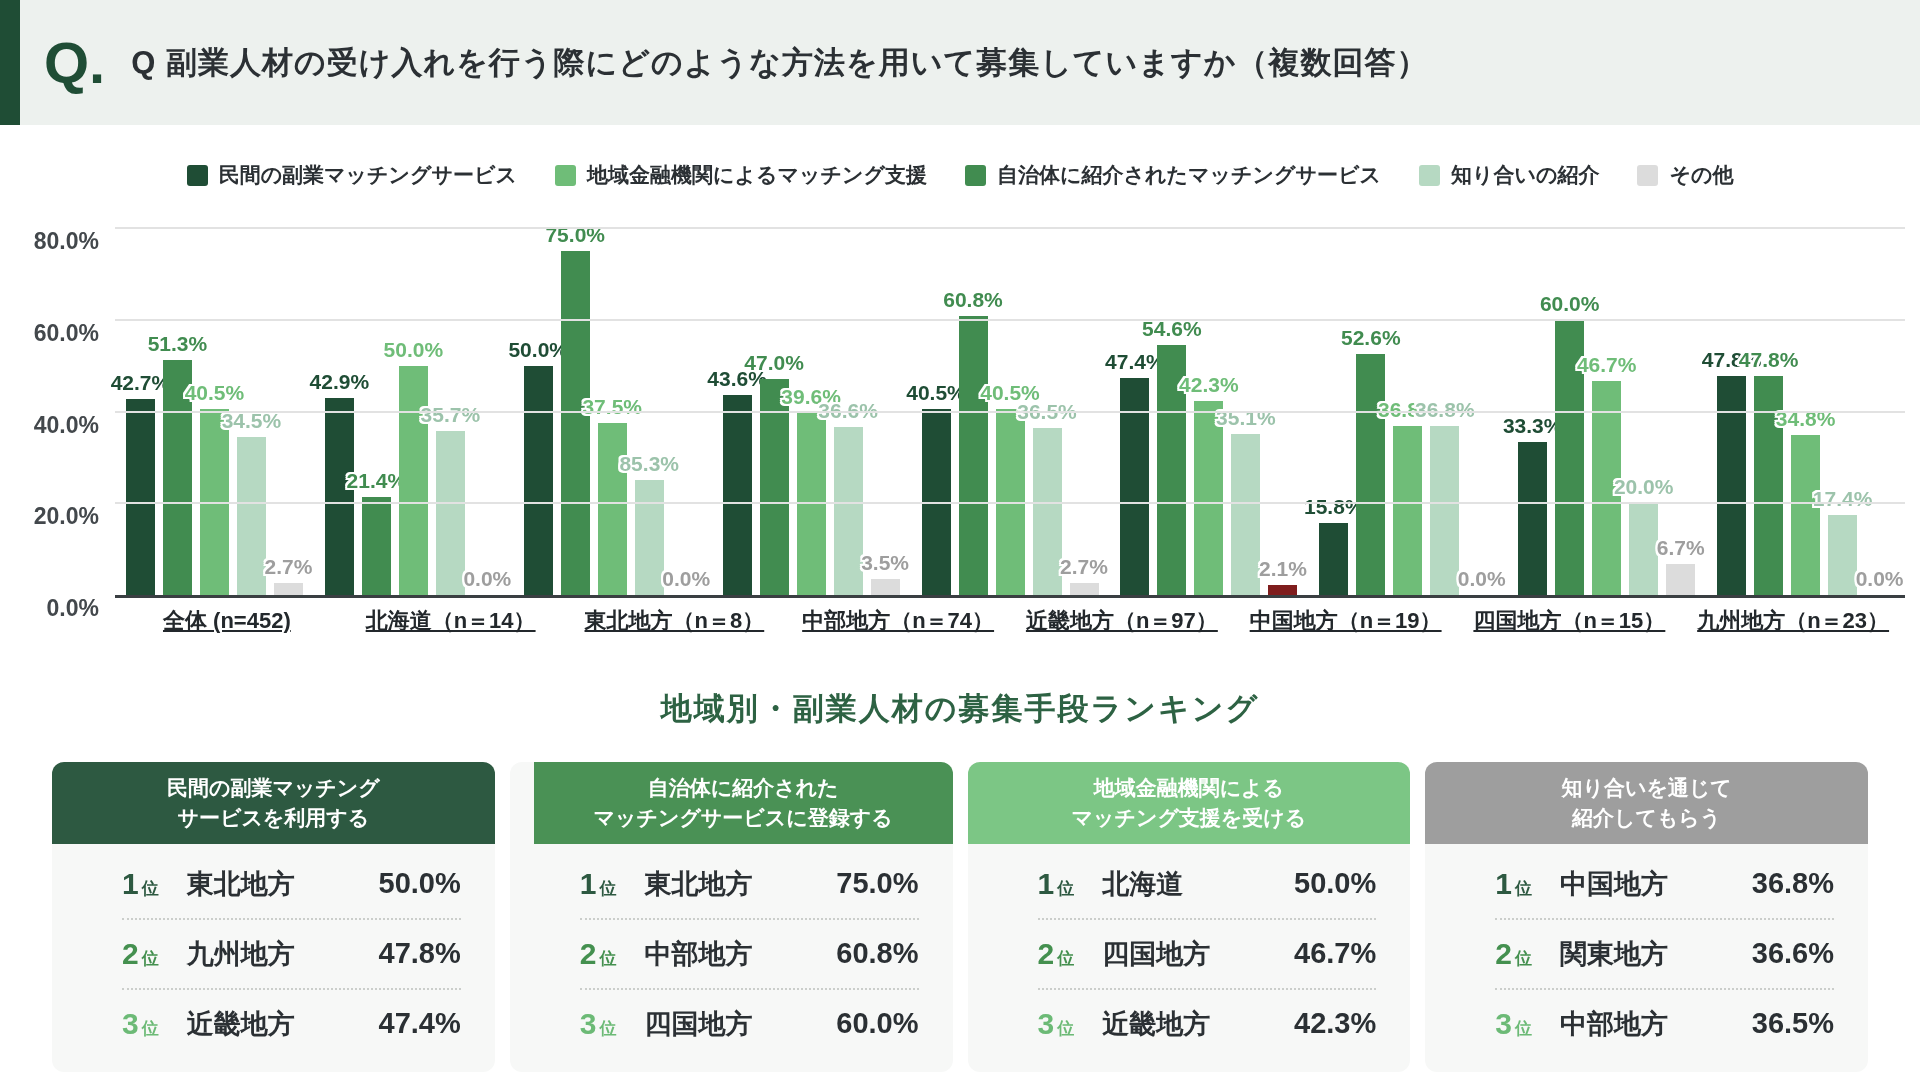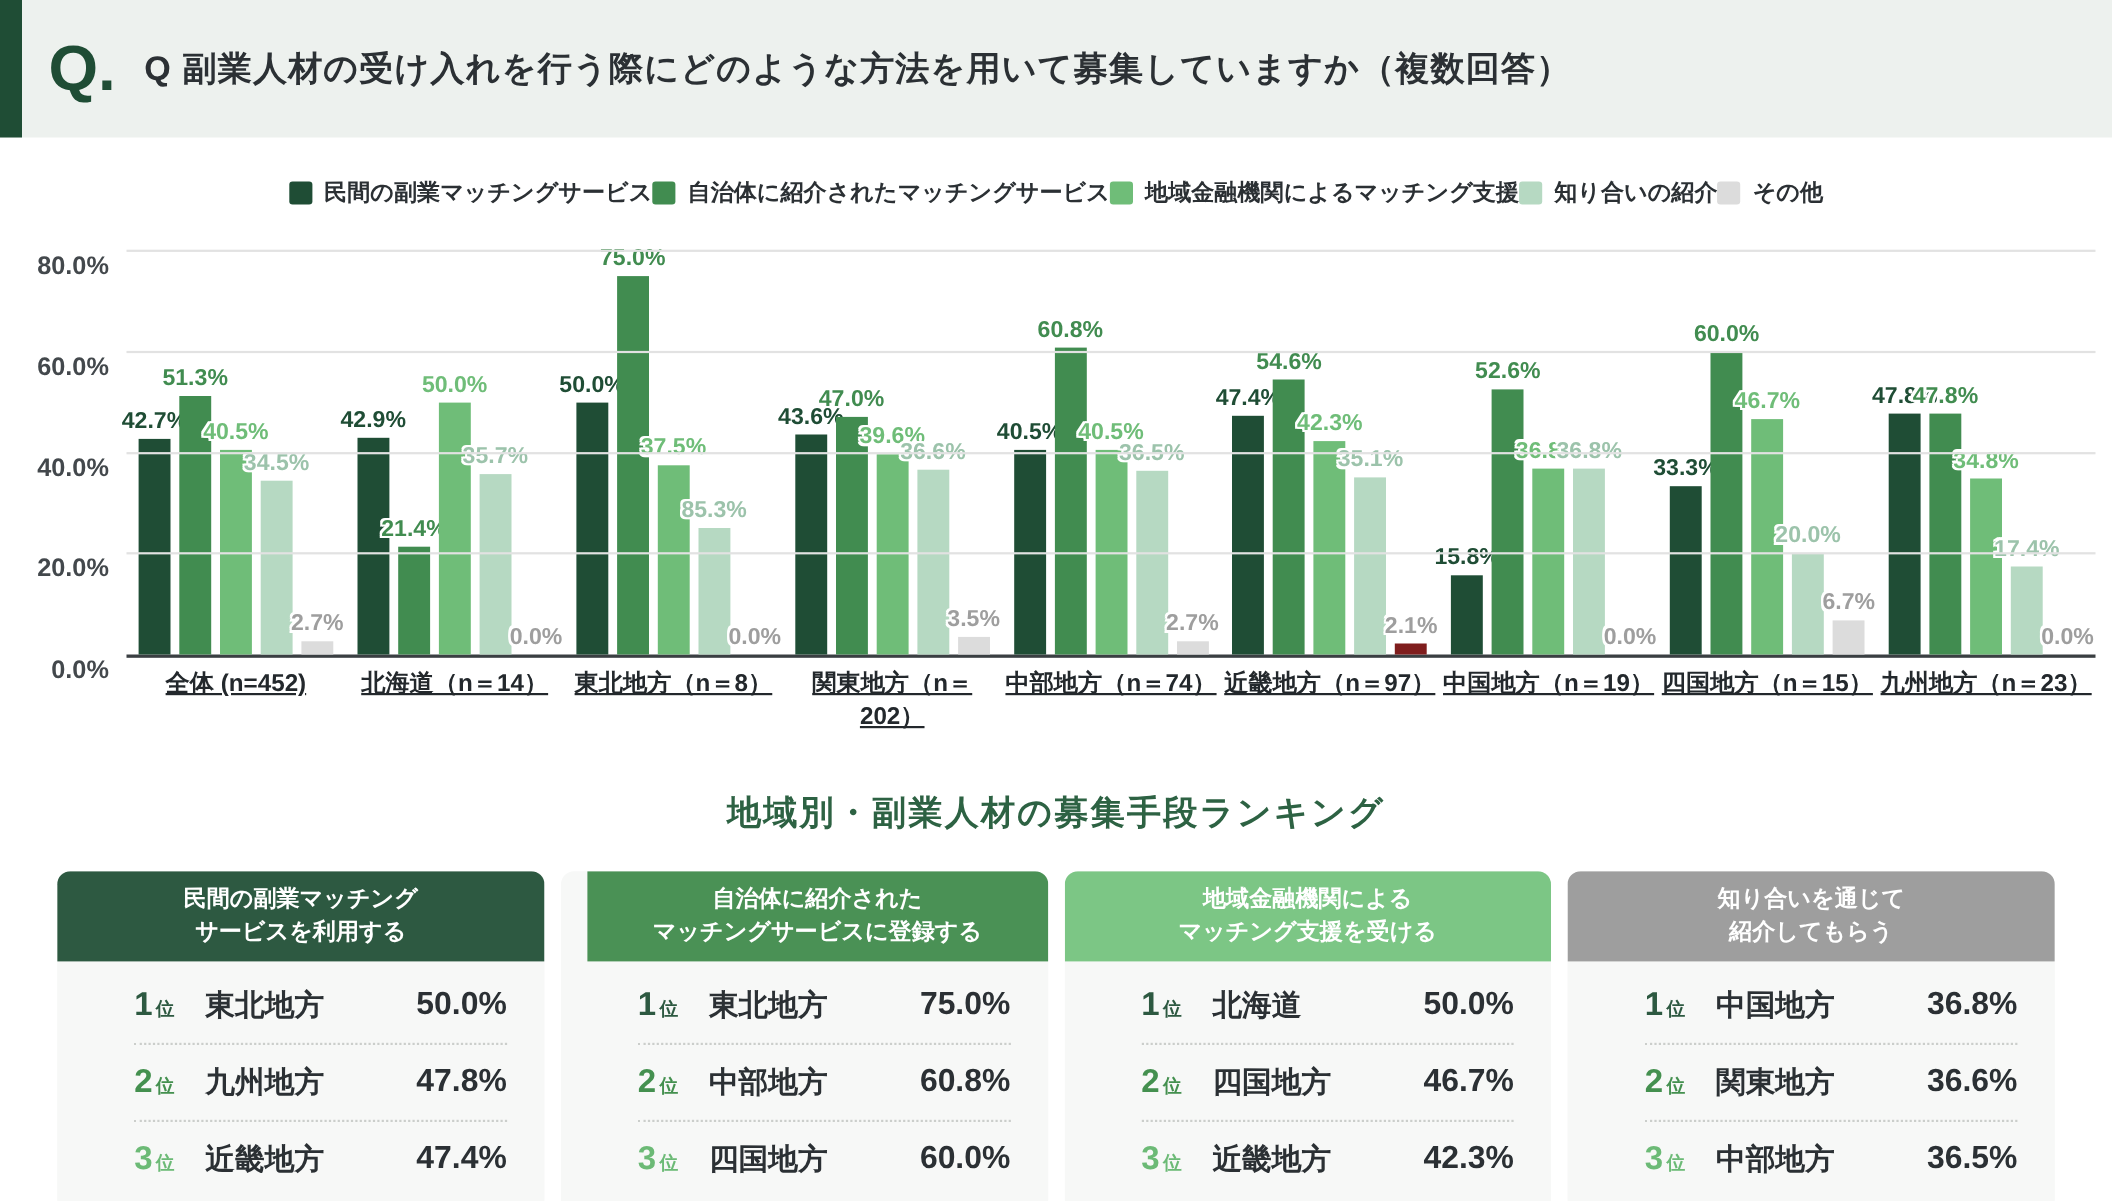--- a/index.html
+++ b/index.html
@@ -37,20 +37,21 @@
     margin-left: 26px;
     letter-spacing: 1px;
   }
   
   .legend {
     margin-top: 30px;
     height: 40px;
     display: flex;
     justify-content: center;
     align-items: center;
+    gap: 38px;
   }
   .legend-item { display: flex; align-items: center; }
   .legend-swatch {
     width: 21px; height: 21px;
     border-radius: 3px;
     margin-right: 11px;
     flex: none;
   }
   .legend-label {
     font-size: 21px;
@@ -188,26 +189,26 @@
   <div class="q-badge">Q.</div>
   <h1 class="page-title">Q 副業人材の受け入れを行う際にどのような方法を用いて募集していますか（複数回答）</h1>
 </div>
 
 <div class="legend">
     <div class="legend-item">
       <span class="legend-swatch" style="background: rgb(31, 77, 53);"></span>
       <span class="legend-label">民間の副業マッチングサービス</span>
     </div>
     <div class="legend-item">
+      <span class="legend-swatch" style="background: rgb(111, 189, 120);"></span>
+      <span class="legend-label">地域金融機関によるマッチング支援</span>
+    </div>
+    <div class="legend-item">
       <span class="legend-swatch" style="background: rgb(65, 140, 80);"></span>
       <span class="legend-label">自治体に紹介されたマッチングサービス</span>
-    </div>
-    <div class="legend-item">
-      <span class="legend-swatch" style="background: rgb(111, 189, 120);"></span>
-      <span class="legend-label">地域金融機関によるマッチング支援</span>
     </div>
     <div class="legend-item">
       <span class="legend-swatch" style="background: rgb(182, 217, 194);"></span>
       <span class="legend-label">知り合いの紹介</span>
     </div>
     <div class="legend-item">
       <span class="legend-swatch" style="background: rgb(220, 220, 220);"></span>
       <span class="legend-label">その他</span>
     </div>
   </div>
@@ -377,21 +378,20 @@
       <div class="y-tick" style="bottom: 0px; top: 50%; height: 0px;">40.0%</div>
       <div class="gridline" style="bottom: calc(25% - 1px);"></div>
       <div class="y-tick" style="bottom: 0px; top: 75%; height: 0px;">20.0%</div>
       <div class="y-tick" style="bottom: 0px; top: 100%; height: 0px;">0.0%</div>
     </div>
 </div>
 <div class="xlabels">
     <div class="xlabel">全体 (n=452)</div>
     <div class="xlabel">北海道（n＝14）</div>
     <div class="xlabel">東北地方（n＝8）</div>
-    <div class="xlabel">関東地方（n＝202）</div>
     <div class="xlabel">中部地方（n＝74）</div>
     <div class="xlabel">近畿地方（n＝97）</div>
     <div class="xlabel">中国地方（n＝19）</div>
     <div class="xlabel">四国地方（n＝15）</div>
     <div class="xlabel">九州地方（n＝23）</div>
   </div>
 
 <h2 class="rank-title">地域別・副業人材の募集手段ランキング</h2>
 
 <div class="cards">

